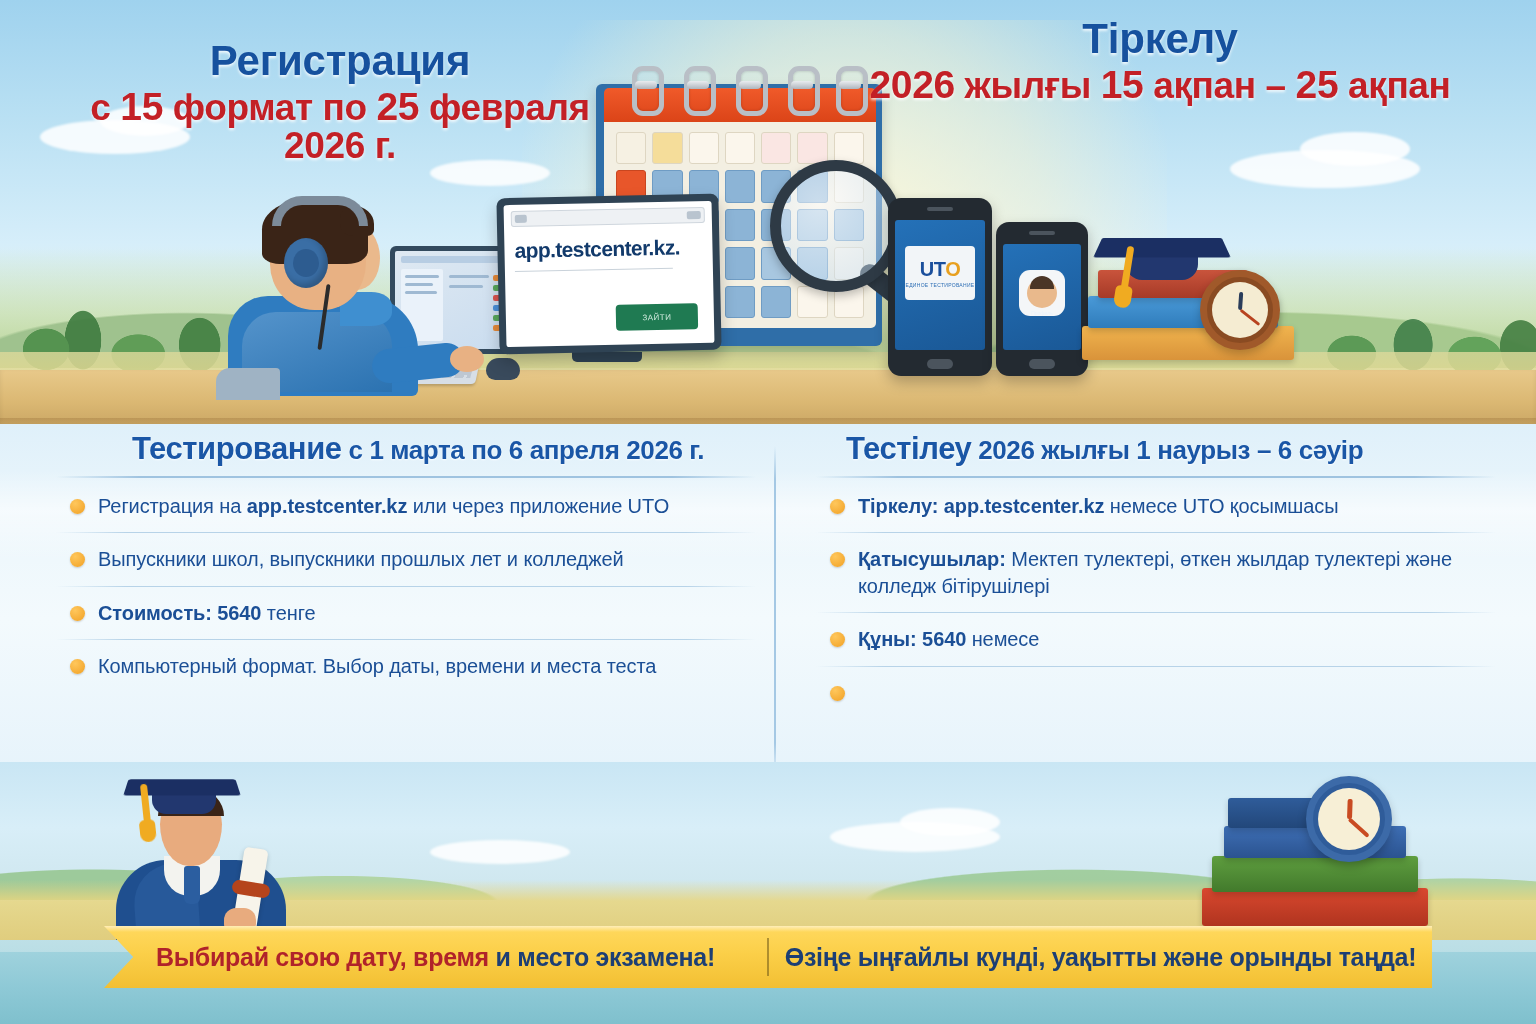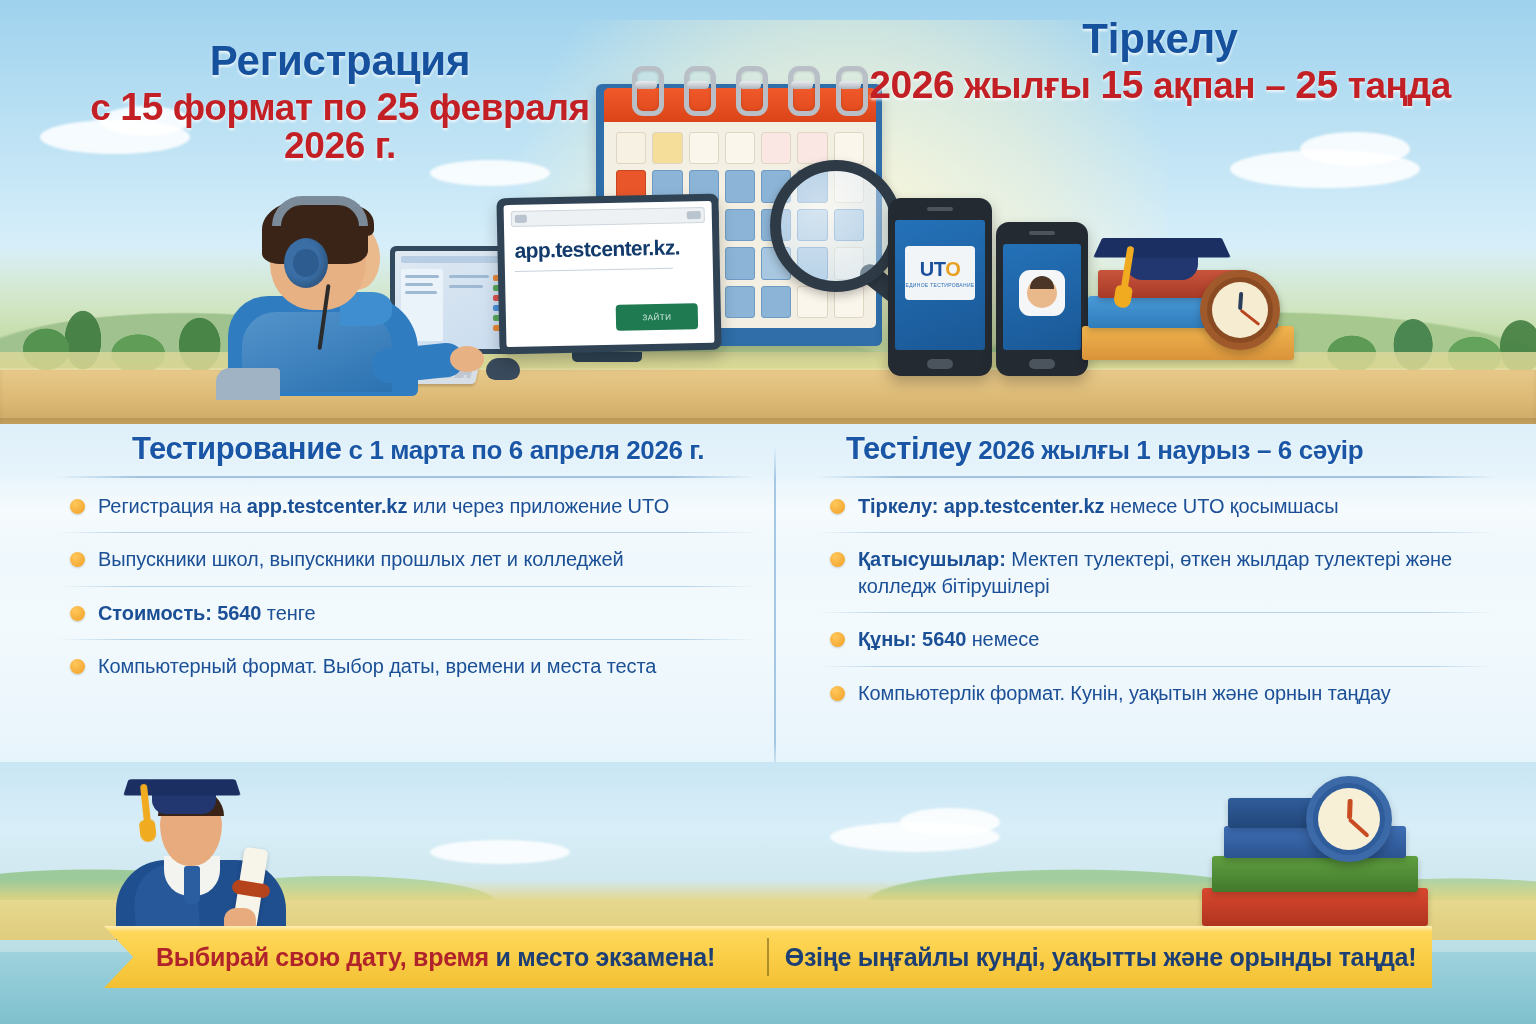--- a/index.html
+++ b/index.html
@@ -408,21 +408,21 @@
   <div class="divider-v"></div>
 
   <div class="head-ru">
     <div class="h-title">Регистрация</div>
     <div class="h-sub"><span>с </span><span class="big">15</span><span> формат по </span><span class="big">25</span><span> февраля</span></div>
     <div class="h-sub2">2026 г.</div>
   </div>
 
   <div class="head-kz">
     <div class="h-title">Тіркелу</div>
-    <div class="h-sub"><span class="big">2026</span><span> жылғы </span><span class="big">15</span><span> ақпан – </span><span class="big">25</span><span> таңда</span></div>
+    <div class="h-sub"><span class="big">2026</span><span> жылғы </span><span class="big">15</span><span> ақпан – </span><span class="big">25</span><span> ақпан</span></div>
   </div>
 
   <div class="col col-ru">
     <div class="col-title"><span>Тестирование</span><span class="sm"> с 1 марта по 6 апреля 2026 г.</span></div>
     <div class="title-rule"></div>
     <ul class="bl">
       <li><span class="dot"></span><span>Регистрация на </span><span class="b">app.testcenter.kz</span><span> или через приложение UTO</span></li>
       <div class="item-rule"></div>
       <li><span class="dot"></span><span>Выпускники школ, выпускники прошлых лет и колледжей</span><span class="b"></span><span></span></li>
       <div class="item-rule"></div>
@@ -435,21 +435,21 @@
   <div class="col col-kz">
     <div class="col-title"><span>Тестілеу</span><span class="sm"> 2026 жылғы 1 наурыз – 6 сәуір</span></div>
     <div class="title-rule"></div>
     <ul class="bl">
       <li><span class="dot"></span><span></span><span class="b">Тіркелу: app.testcenter.kz</span><span> немесе UTO қосымшасы</span></li>
       <div class="item-rule"></div>
       <li><span class="dot"></span><span></span><span class="b">Қатысушылар:</span><span> Мектеп тулектері, өткен жылдар тулектері және колледж бітірушілері</span></li>
       <div class="item-rule"></div>
       <li><span class="dot"></span><span></span><span class="b">Құны: 5640</span><span> немесе</span></li>
       <div class="item-rule"></div>
-      <li><span class="dot"></span><span>Компьютерлік формат. Кунін, уақытын және орнын таңдау</span><span class="b"></span><span></span></li>
+      <li><span class="dot"></span><span class="b"></span><span></span></li>
     </ul>
   </div>
 
   <div class="bottom-scene"></div>
   <div class="cloud" style="left:830px;top:822px;width:170px;height:30px;"></div>
   <div class="cloud" style="left:900px;top:808px;width:100px;height:28px;"></div>
   <div class="cloud" style="left:430px;top:840px;width:140px;height:24px;"></div>
   <div class="bottom-hill"></div>
   <div class="bottom-field"></div>
   <div class="bottom-water"></div>

